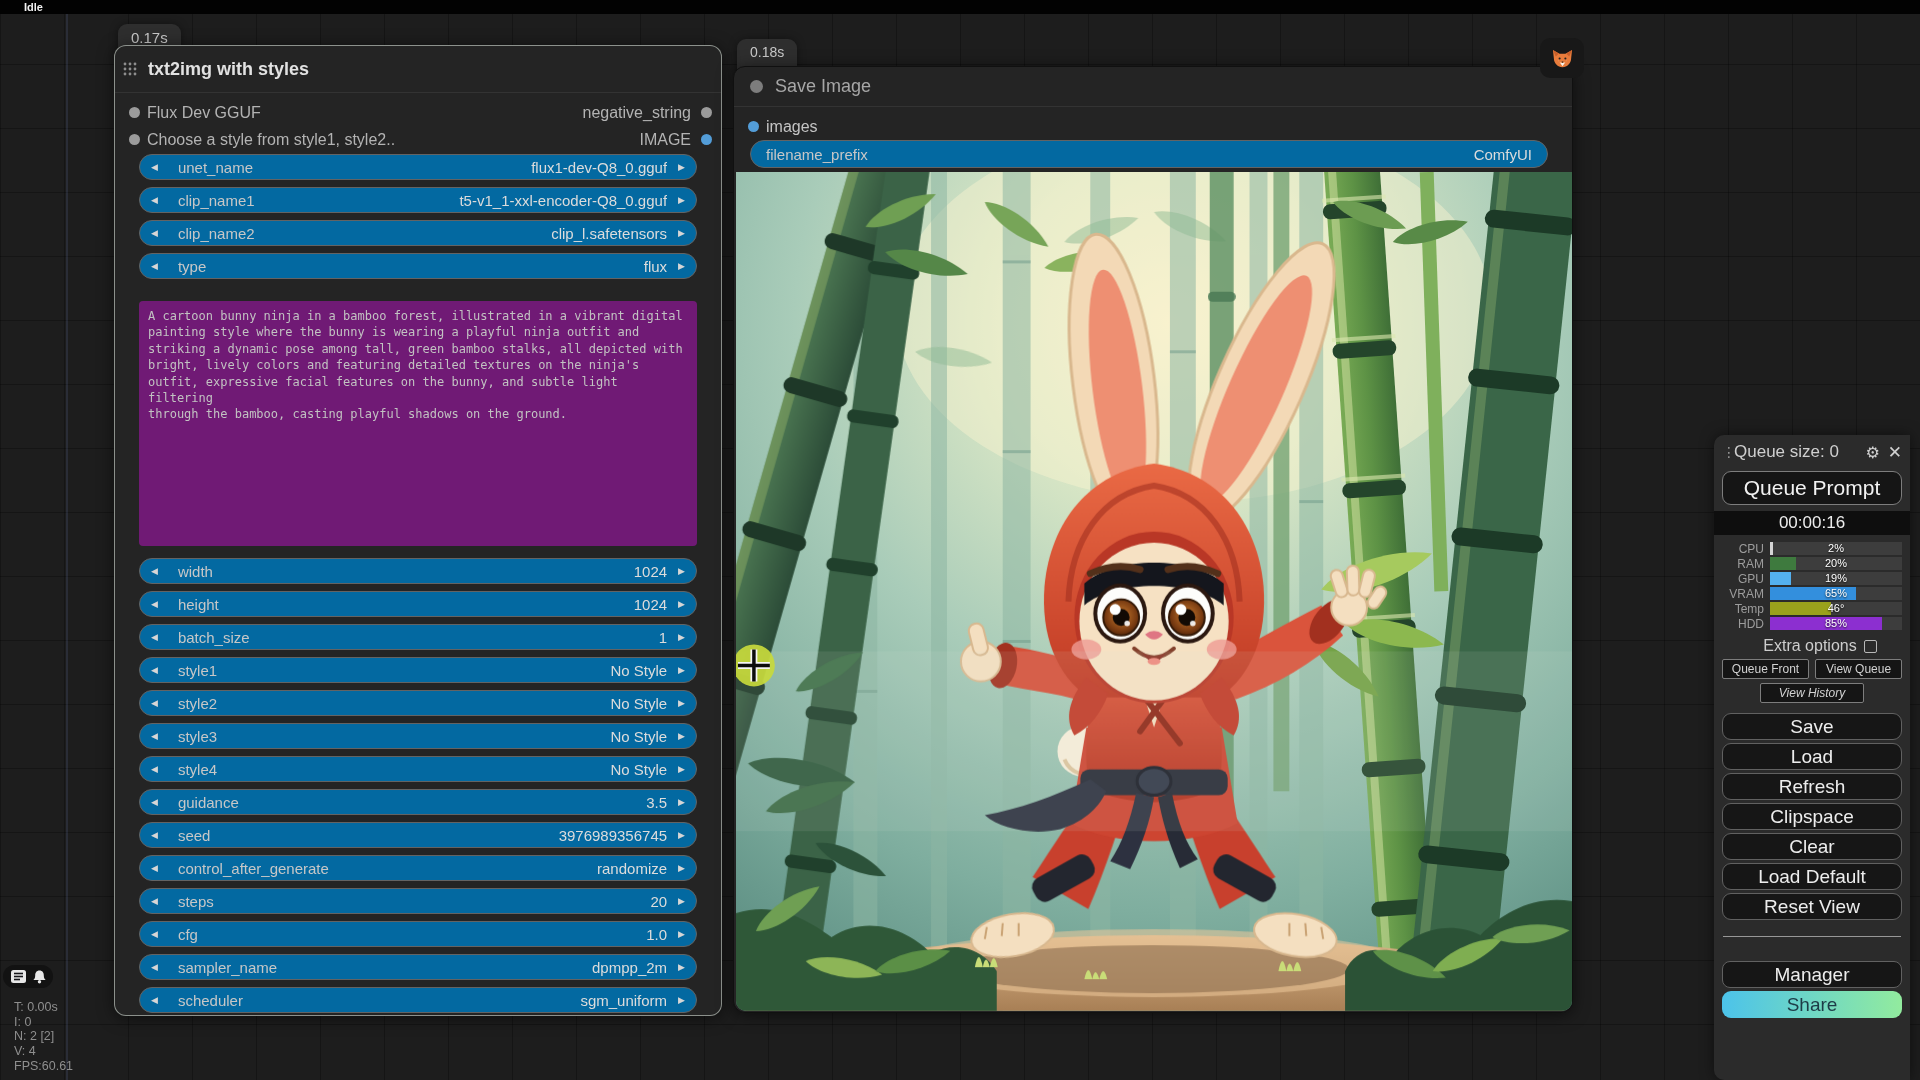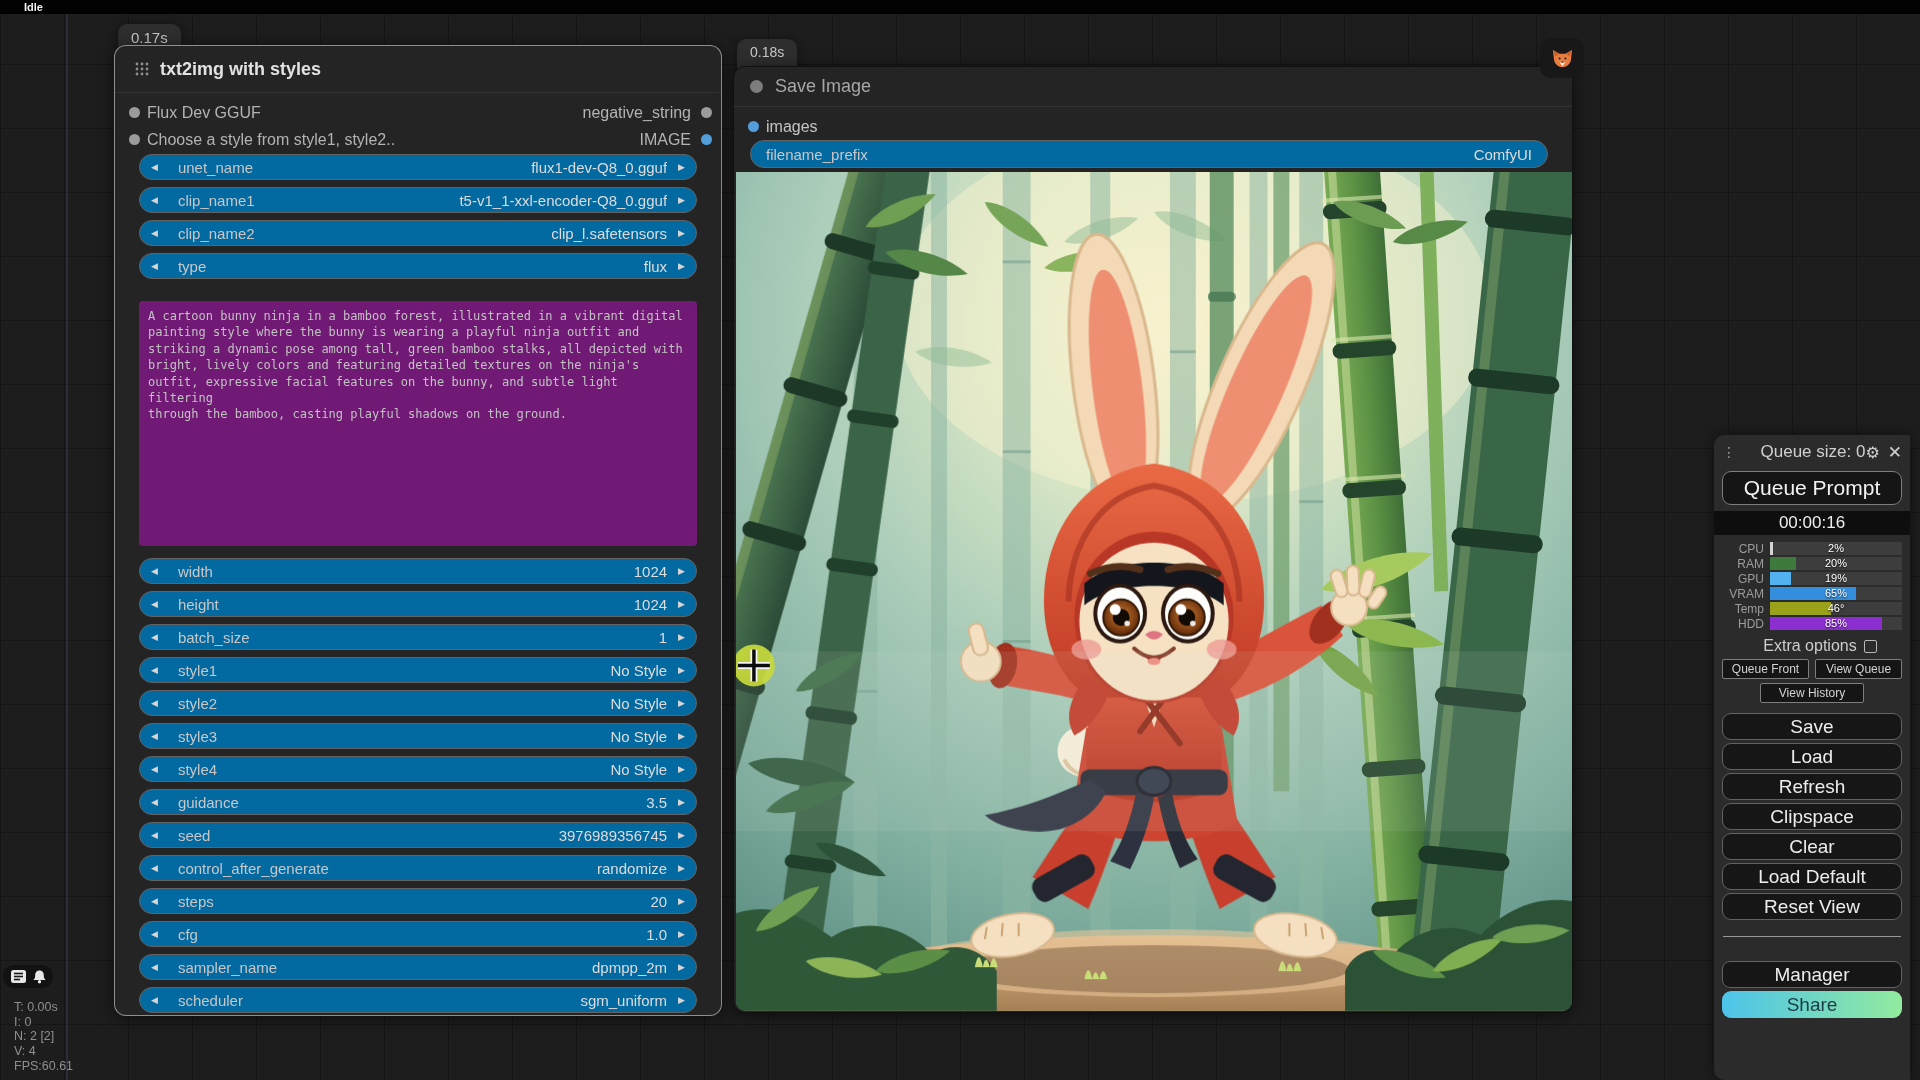--- a/index.html
+++ b/index.html
@@ -22,21 +22,21 @@
     border-bottom:1px solid rgba(255,255,255,0.07);color:#e2e2e2;}
   .iodot{position:absolute;width:11px;height:11px;border-radius:50%;}
   .iolabel{position:absolute;font-size:16px;color:#b3b3b3;}
   .widget{display:flex;align-items:center;height:26px;background:#0369a1;border:1px solid #636363;
     border-radius:13px;padding:0 11px;font-size:15px;color:#c7c7c7;}
   .widget .arr{font-size:9px;color:#d6d6d6;line-height:1;}
   .widget .wname{margin-left:20px;white-space:nowrap;}
   .widget .wval{flex:1;text-align:right;margin-right:11px;color:#dcdcdc;white-space:nowrap;overflow:hidden;}
   
   #node-txt2img{left:114px;top:45px;width:608px;height:971px;border:1px solid rgba(225,235,225,0.55);}
-  #node-txt2img .node-title{height:47px;padding-left:20px;gap:11px;font-size:18px;font-weight:bold;}
+  #node-txt2img .node-title{height:47px;padding-left:8px;gap:11px;font-size:18px;font-weight:bold;}
   #combo-list,#param-list{position:absolute;left:24px;right:24px;display:flex;flex-direction:column;gap:7px;}
   #combo-list{top:108px;}
   #param-list{top:512px;}
   #prompt-box{position:absolute;left:24px;right:24px;top:255px;height:245px;background:#701a75;border-radius:4px;
     padding:7px 9px;font-family:"DejaVu Sans Mono","Liberation Mono",monospace;font-size:12px;line-height:16.4px;
     color:#c2c2c2;white-space:pre-wrap;}
   
   #node-save{left:733px;top:66px;width:840px;height:947px;border:1px solid #101010;}
   #node-save .node-title{height:40px;padding-left:16px;gap:12px;font-size:18px;color:#a6a6a6;}
   .title-dot{width:13px;height:13px;border-radius:50%;background:#7d7d7d;}
@@ -46,38 +46,38 @@
   
   #links{position:absolute;inset:0;z-index:4;pointer-events:none;}
   
   #fox-badge{position:absolute;left:1540px;top:38px;width:44px;height:40px;background:#181818;border-radius:10px;
     display:flex;align-items:center;justify-content:center;z-index:5;}
   
   #queue-panel{position:absolute;left:1714px;top:435px;width:196px;height:645px;background:#2b2b2b;
     border-radius:10px 0 0 10px;box-shadow:0 0 14px rgba(0,0,0,0.5);z-index:6;}
   #qp-header{height:34px;display:flex;align-items:center;padding:0 8px;color:#cfcfcf;}
   #qp-header .drag{color:#9a9a9a;font-size:14px;width:12px;}
-  #qp-header .qtitle{flex:1;text-align:right;font-size:17px;}
+  #qp-header .qtitle{flex:1;text-align:left;font-size:17px;}
   #qp-header .gear{font-size:16px;color:#cfcfcf;margin-right:8px;}
   #qp-header .close{font-size:17px;color:#cfcfcf;font-weight:bold;}
   #queue-prompt-btn{margin:2px 8px 6px;height:34px;border:1px solid #7d7d7d;border-radius:9px;background:#151515;
     color:#f2f2f2;font-size:21px;display:flex;align-items:center;justify-content:center;}
   #qp-timer{height:24px;background:#0e0e0e;color:#ededed;font-size:17px;display:flex;align-items:center;justify-content:center;}
   #stats-list{padding:6px 8px 2px 0;}
   .stat-row{display:flex;align-items:center;height:15px;}
   .stat-label{width:56px;text-align:right;padding-right:6px;font-size:12px;color:#9c9c9c;}
   .stat-bar{position:relative;flex:1;height:13px;background:#3d3d3d;}
   .stat-fill{position:absolute;left:0;top:0;bottom:0;}
   .stat-text{position:absolute;inset:0;text-align:center;font-size:11px;line-height:13px;color:#fff;text-shadow:0 1px 2px rgba(0,0,0,0.8);}
   #extra-row{height:26px;display:flex;align-items:center;justify-content:center;gap:7px;color:#cdcdcd;font-size:16px;padding-left:16px;}
   .checkbox{width:13px;height:13px;border:1px solid #b8b8b8;border-radius:2px;background:transparent;}
   #small-btns{display:flex;gap:6px;padding:0 8px;margin-bottom:4px;}
   .pill-btn{flex:1;height:20px;border:1px solid #7d7d7d;border-radius:2px;background:#151515;font-size:12px;
     color:#d2d2d2;text-align:center;line-height:18px;white-space:nowrap;}
-  #vh-row{display:flex;justify-content:center;margin-bottom:10px;}
+  #vh-row{display:flex;justify-content:center;margin-bottom:10px;font-style:italic;}
   #vh-row .pill-btn{flex:0 0 104px;}
   .panel-btn{margin:3px 8px;height:27px;border:1.5px solid #616161;border-radius:9px;background:#161616;
     color:#ededed;font-size:19px;display:flex;align-items:center;justify-content:center;}
   #qp-divider{margin:16px 9px 10px;border-top:1px solid rgba(170,170,170,0.85);}
   #manager-btn{margin-top:24px;border-radius:8px;}
   #share-btn{border:none;color:#1d3b46;}
   
   #bl-pill{position:absolute;left:3px;top:965px;width:50px;height:23px;background:#121212;border-radius:12px;
     display:flex;align-items:center;justify-content:center;gap:7px;z-index:3;}
   #bl-stats{position:absolute;left:14px;top:1000px;z-index:3;color:#8f8f8f;font-size:12.5px;line-height:14.7px;}

